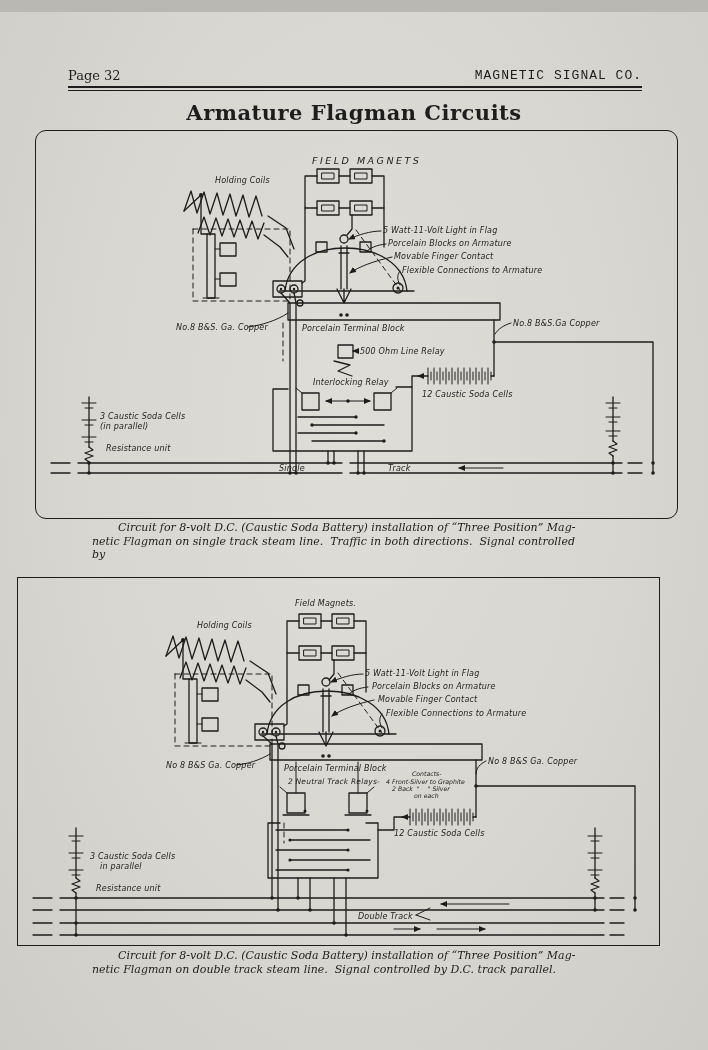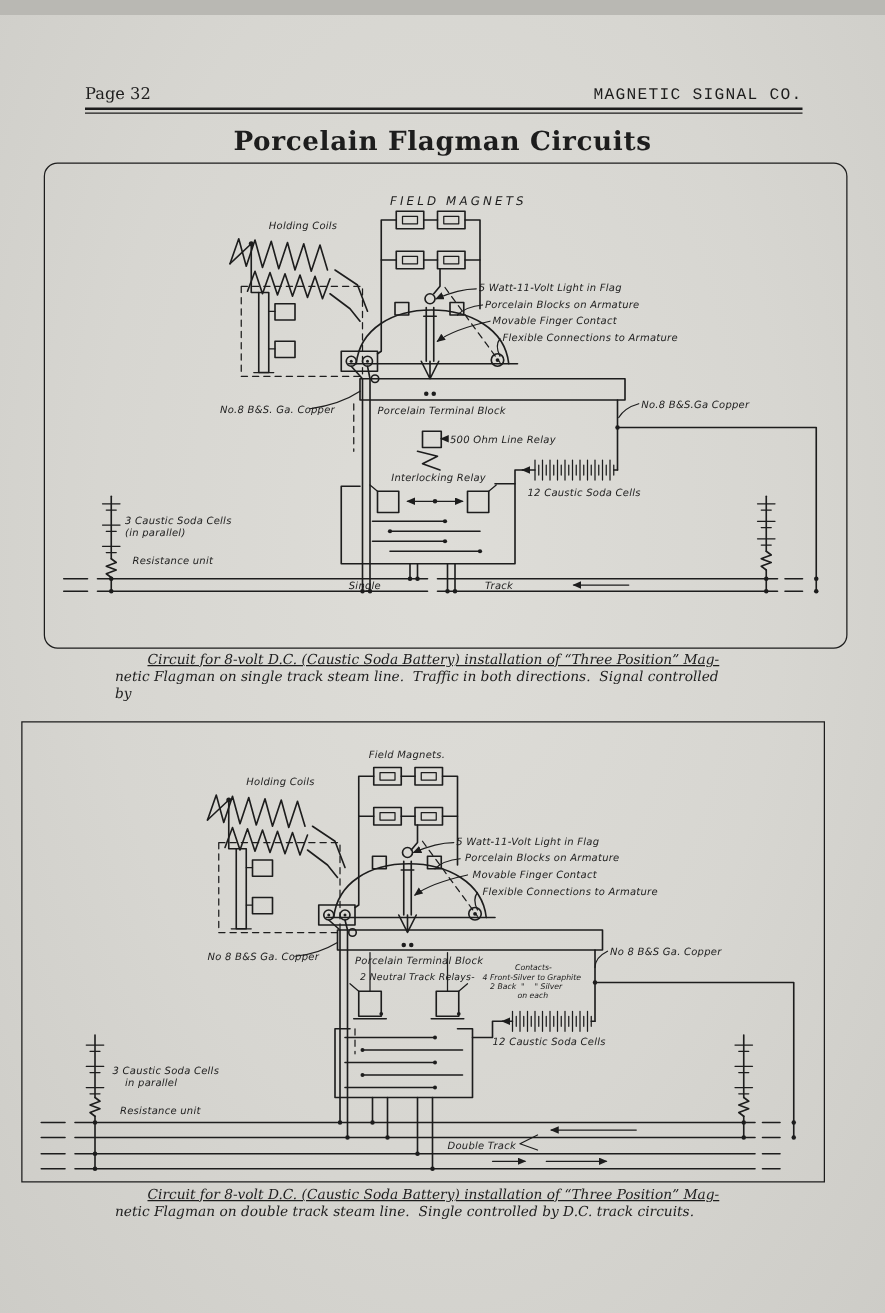--- a/index.html
+++ b/index.html
@@ -14,40 +14,40 @@
   .title{position:absolute;left:0;top:88px;width:708px;text-align:center;
          font-size:21px;font-weight:bold;letter-spacing:0.5px;}
   .panel{position:absolute;background:transparent;border:1.5px solid #1d1d1d;}
   .panel1{left:35px;top:118px;width:641px;height:387px;border-radius:11px;}
   .panel2{left:17px;top:565px;width:641px;height:367px;}
   .caption{position:absolute;left:92px;width:495px;font-size:11px;font-style:italic;
            line-height:13.5px;}
   .caption1{top:509px;}
   .caption2{top:937px;}
   .cap-line{white-space:pre-wrap;}
-  .cap-first{text-indent:26px;text-decoration:underline;}
+  .cap-first{text-indent:26px;}
   svg{display:block;}
   svg .ln{stroke:#1d1d1d;fill:none;stroke-width:1.3;stroke-linecap:round;stroke-linejoin:round;}
   svg .thin{stroke-width:1;}
   svg .dash{stroke-dasharray:5,4;}
   svg .dot{fill:#1d1d1d;stroke:none;}
   svg .hand{font:italic 8px "DejaVu Sans",sans-serif;fill:#1d1d1d;letter-spacing:0.2px;stroke:none;}
   svg .hand-lg{font:italic 9.5px "DejaVu Sans",sans-serif;letter-spacing:2.5px;}
   svg .hand-md{font:italic 7.5px "DejaVu Sans",sans-serif;}
   svg .hand-sm{font:italic 6.2px "DejaVu Sans",sans-serif;letter-spacing:0;}
 </style>
 </head>
 <body>
 
 <div class="page">
 
   <div class="hdr-left">Page 32</div>
   <div class="hdr-right">MAGNETIC SIGNAL CO.</div>
   <div class="hdr-rule"></div>
-  <div class="title">Porcelain Flagman Circuits</div>
+  <div class="title">Armature Flagman Circuits</div>
 
   <div class="panel panel1">
   <svg viewBox="0 0 640 386" width="640" height="386">
     <defs>
       <marker id="ah1" markerWidth="9" markerHeight="8" refX="6" refY="3" orient="auto" markerUnits="userSpaceOnUse">
         <path d="M0 0L7 3L0 6Z" fill="#1d1d1d"></path>
       </marker>
     </defs>
 
     <g>
@@ -371,16 +371,16 @@
       <path class="ln thin" d="M376 351H402" marker-end="url(#ah2)"></path>
       <path class="ln thin" d="M419 351H467" marker-end="url(#ah2)"></path>
       <path class="ln thin" d="M398 337l14 -7M398 337l14 5"></path>
     </g>
     <text class="hand" x="340" y="341">Double Track</text>
   </svg>
   </div>
 
   <div class="caption caption2">
     <div class="cap-line cap-first">Circuit for 8-volt D.C. (Caustic Soda Battery) installation of “Three Position” Mag-</div>
-    <div class="cap-line">netic Flagman on double track steam line.  Single controlled by D.C. track circuits.</div>
+    <div class="cap-line">netic Flagman on double track steam line.  Signal controlled by D.C. track parallel.</div>
   </div>
 
 </div>
 
 </body></html>

